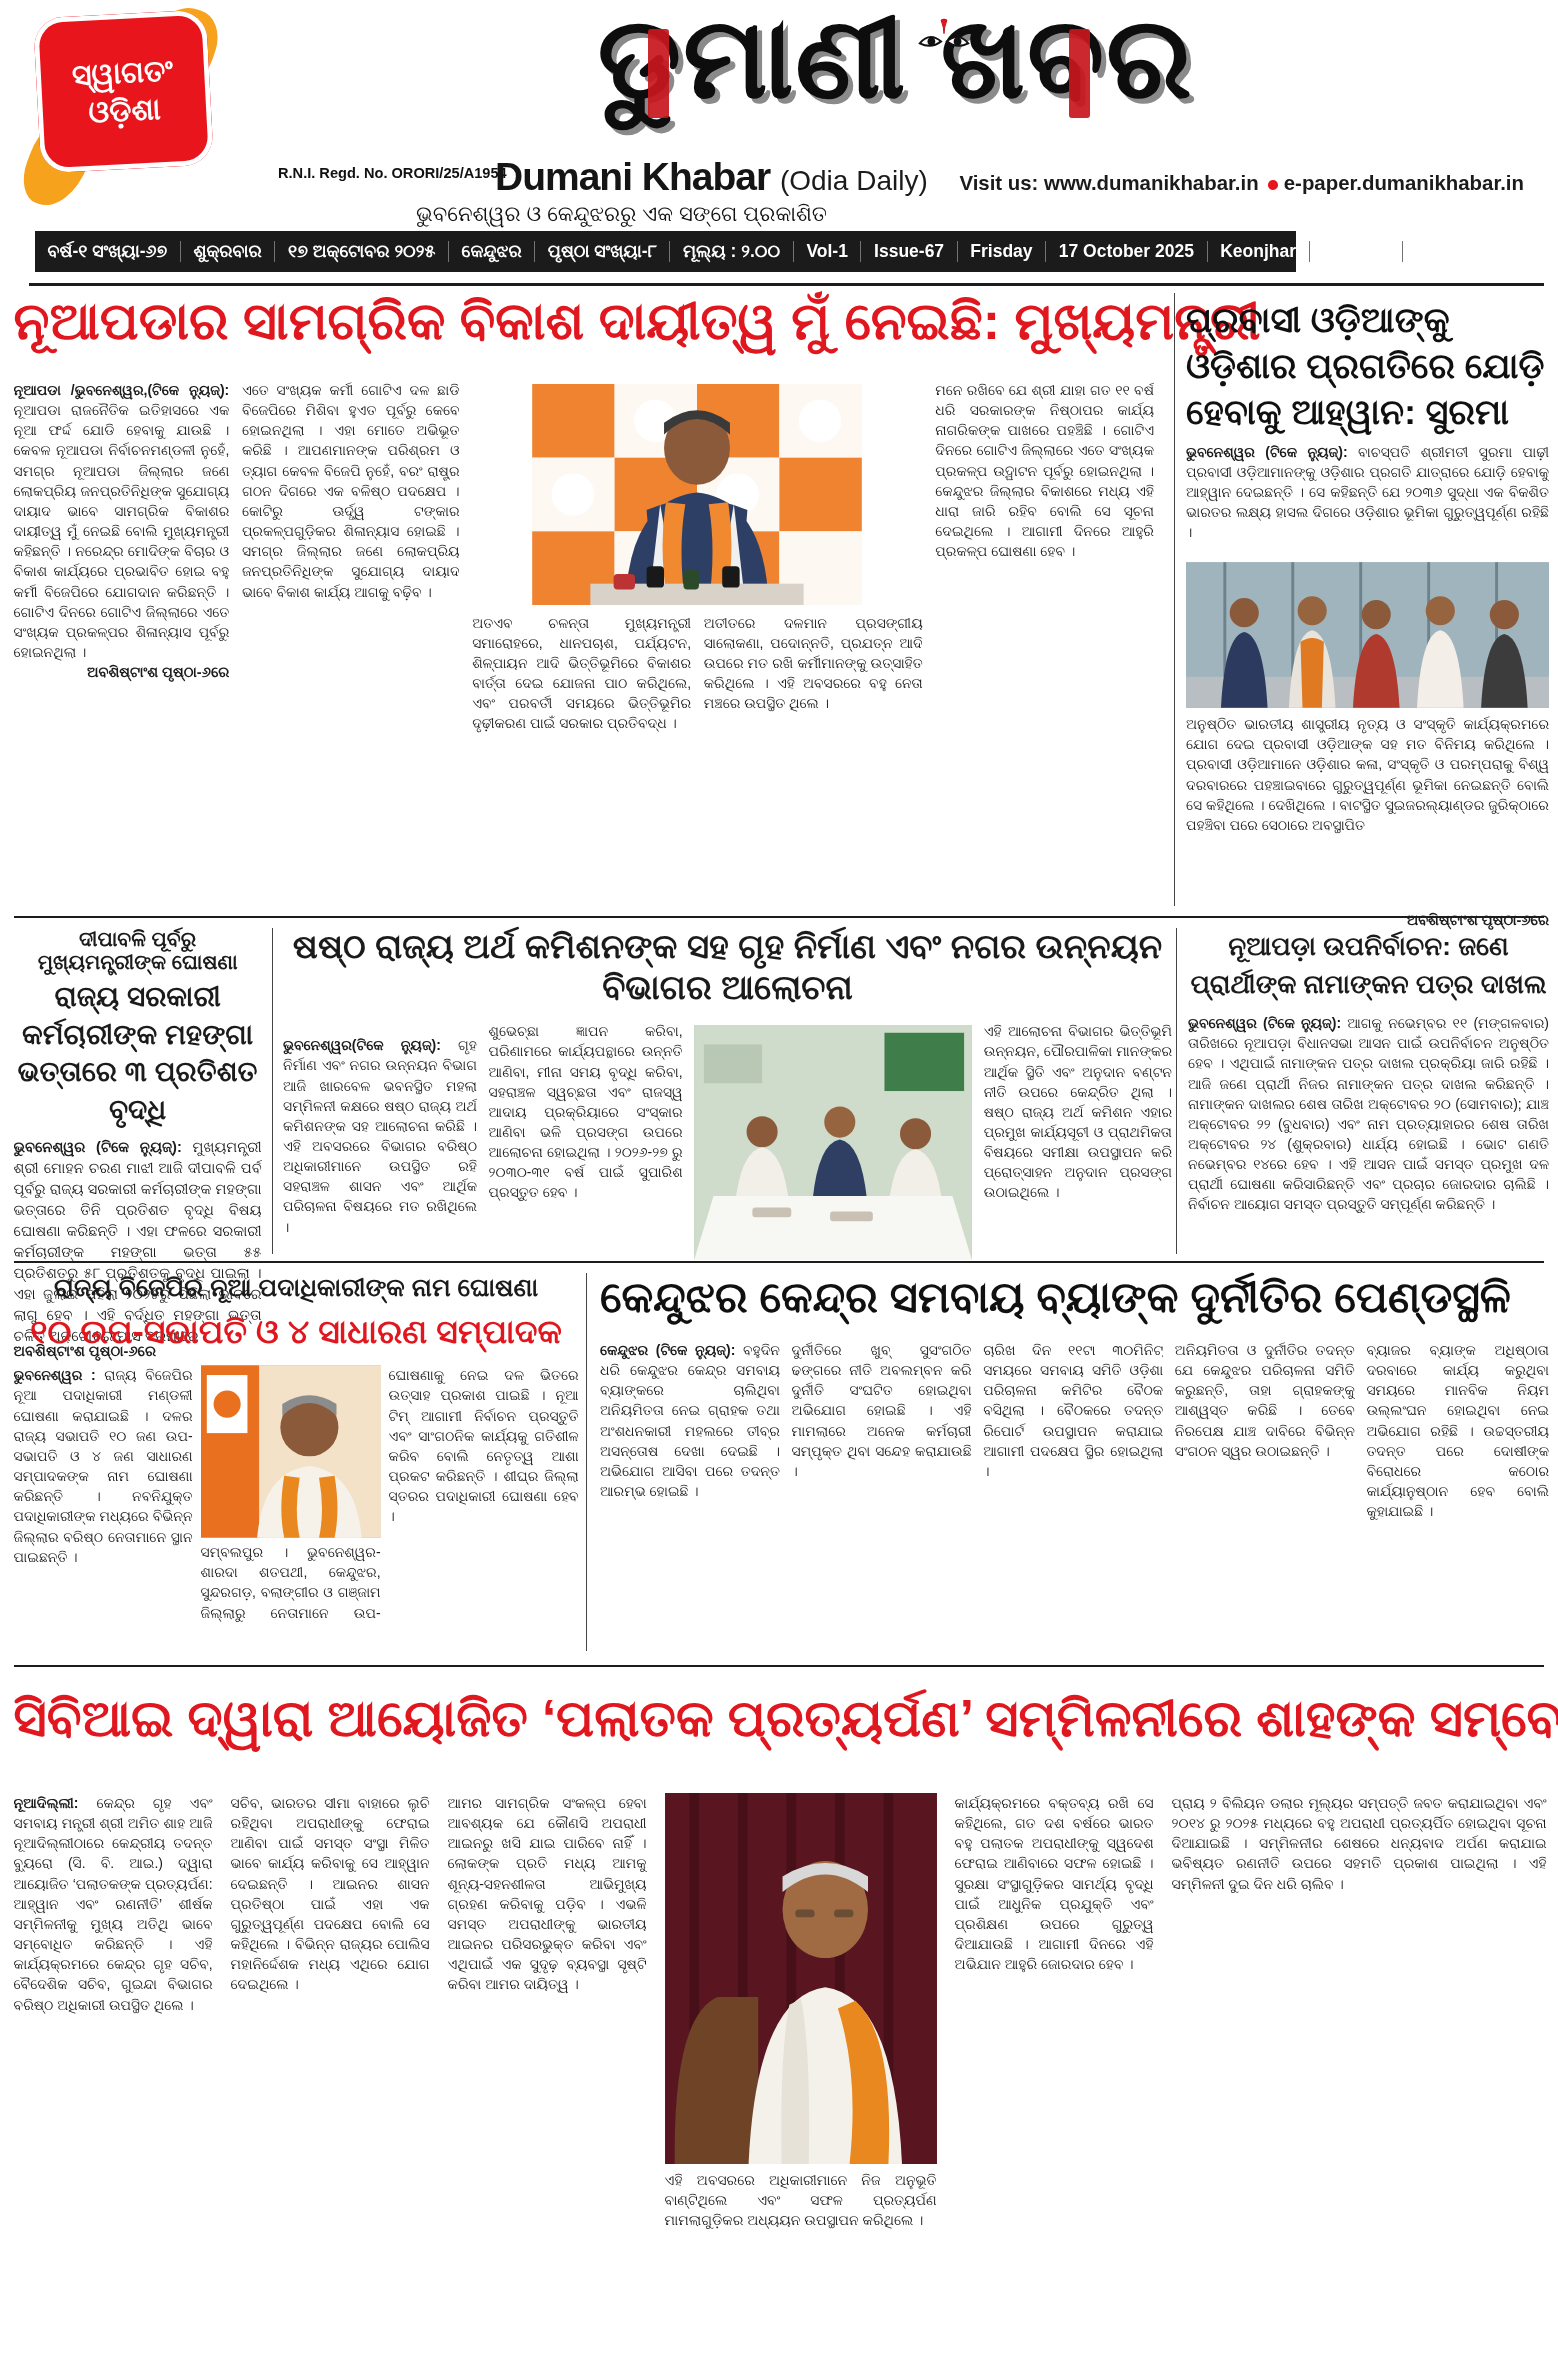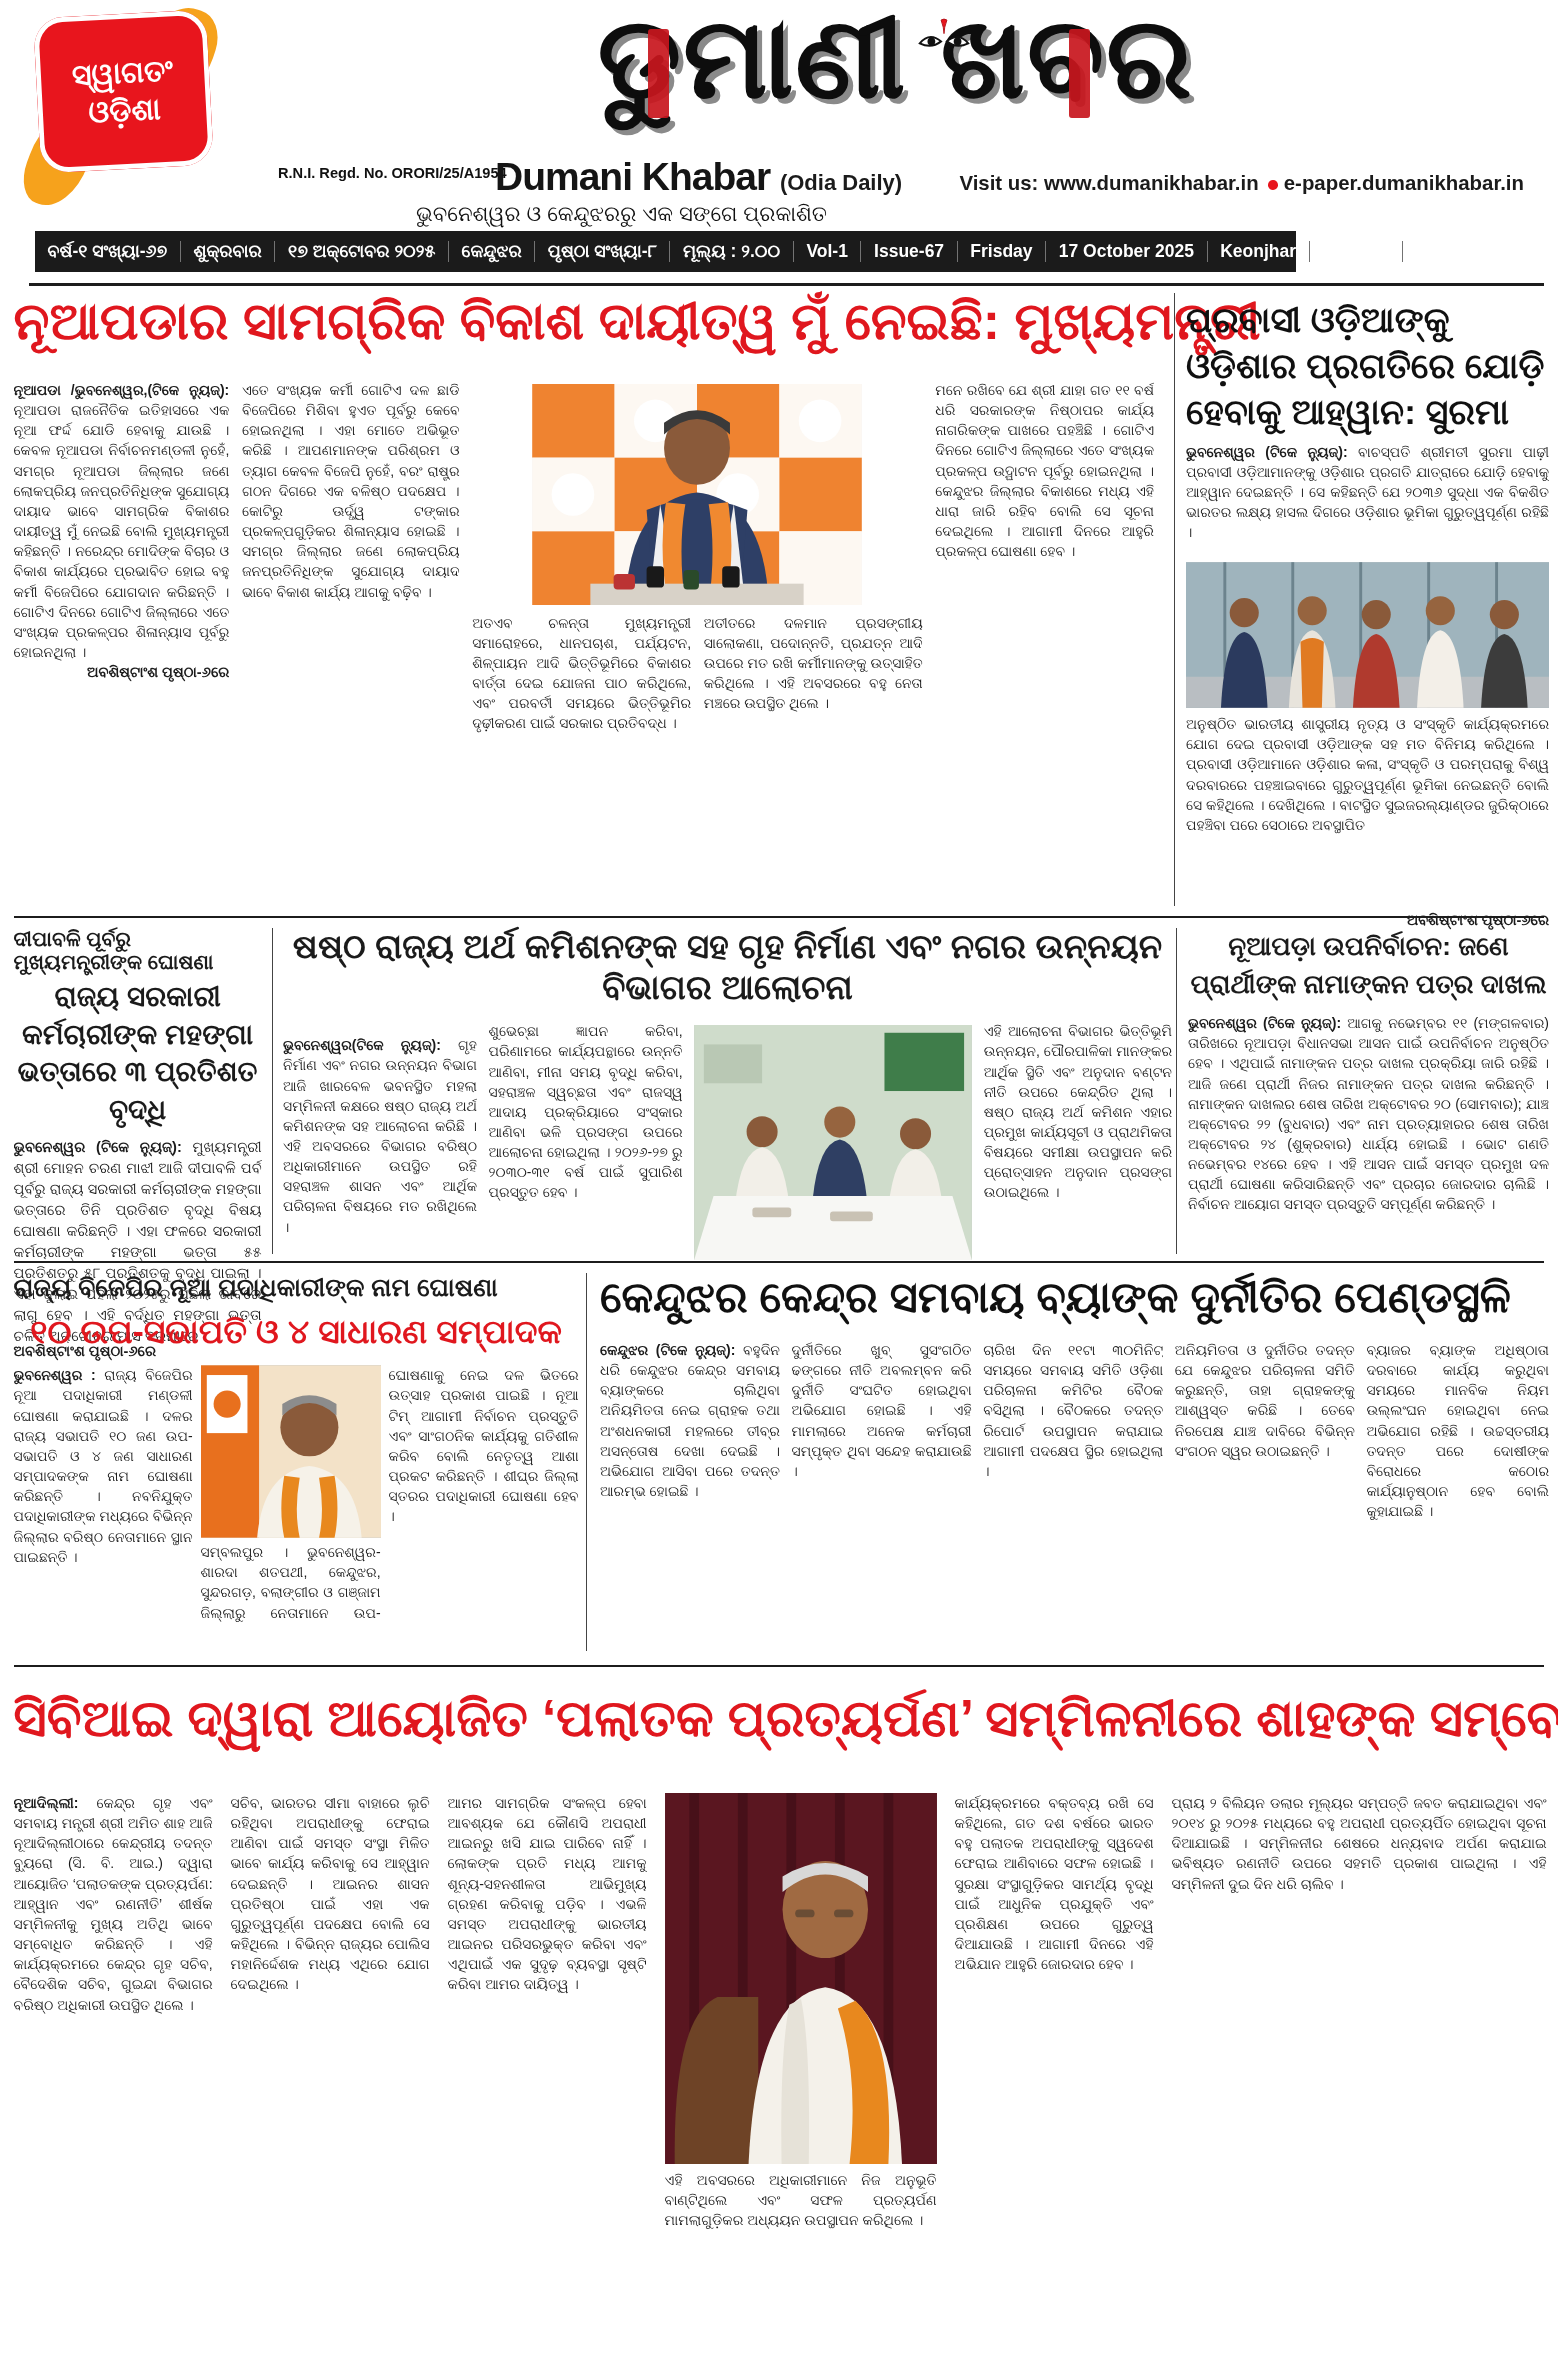--- a/index.html
+++ b/index.html
@@ -12,38 +12,38 @@
          align-items:center;justify-content:center;box-shadow:0 0 0 4.9px #fff inset;}
   .badge span{color:#fff;font-weight:bold;font-size:30px;line-height:1.25;}
   .logo{position:absolute;left:291px;right:58px;top:1.9px;text-align:center;
         font-size:113px;font-weight:bold;color:#0d0d0d;line-height:1.0;letter-spacing:1.9px;
         text-shadow:4.9px 4.9px 0 #8a8a8a;white-space:nowrap;}
   .logo-accent{position:absolute;background:#c8161d;width:21.3px;border-radius:2.9px;z-index:3;opacity:.92;}
   .eyes{position:absolute;left:912px;top:17.5px;width:64px;height:39px;z-index:4;}
   .rni{position:absolute;left:278px;top:165px;font-size:14.6px;font-weight:bold;color:#111;}
   .engline{position:absolute;left:495px;top:155px;width:1029px;display:flex;align-items:baseline;}
   .engname{font-size:39px;font-weight:900;color:#151515;letter-spacing:-1px;}
-  .engnote{font-size:22px;font-weight:bold;margin-left:9.7px;}
+  .engnote{font-size:28px;font-weight:normal;margin-left:9.7px;}
   .visit{font-size:20.4px;font-weight:bold;margin-left:auto;}
   .reddot{display:inline-block;width:9.7px;height:9.7px;border-radius:50%;background:#e8151d;margin:0 5.8px 1.9px 9.7px;vertical-align:middle;}
   .publine{position:absolute;left:369px;top:202px;width:505px;text-align:center;font-size:21.3px;color:#111;}
   
   .infobar{position:absolute;left:35px;top:231px;width:1261px;height:41px;background:#1b1b1b;
            display:flex;align-items:center;color:#fff;font-weight:bold;font-size:17.5px;}
   .infobar .seg{padding:0 12.6px;border-right:1px solid #737373;white-space:nowrap;}
   .infobar .seg:last-child{border-right:none;}
   .ruledouble{position:absolute;left:29px;right:13.6px;top:283px;border-top:3.9px solid #1c1c1c;}
   .hrule{position:absolute;left:13.6px;right:13.6px;border-top:2.9px solid #1c1c1c;}
   .vrule{position:absolute;border-left:1.9px solid #444;}
   
   .red-head{color:#e0171e;font-weight:800;}
   .col{font-size:14px;line-height:1.44;text-align:justify;overflow:hidden;}
   .dl{font-weight:bold;}
   .cont{font-weight:bold;text-align:right;font-size:14.6px;}
-  .kicker{font-weight:bold;}
+  .kicker{font-weight:bold;text-align:center;}
   
   .ph{position:relative;overflow:hidden;background:#ccc;}
   .ph svg{display:block;}
 </style>
 </head>
 <body>
 
 <div id="page">
 
   <div>

